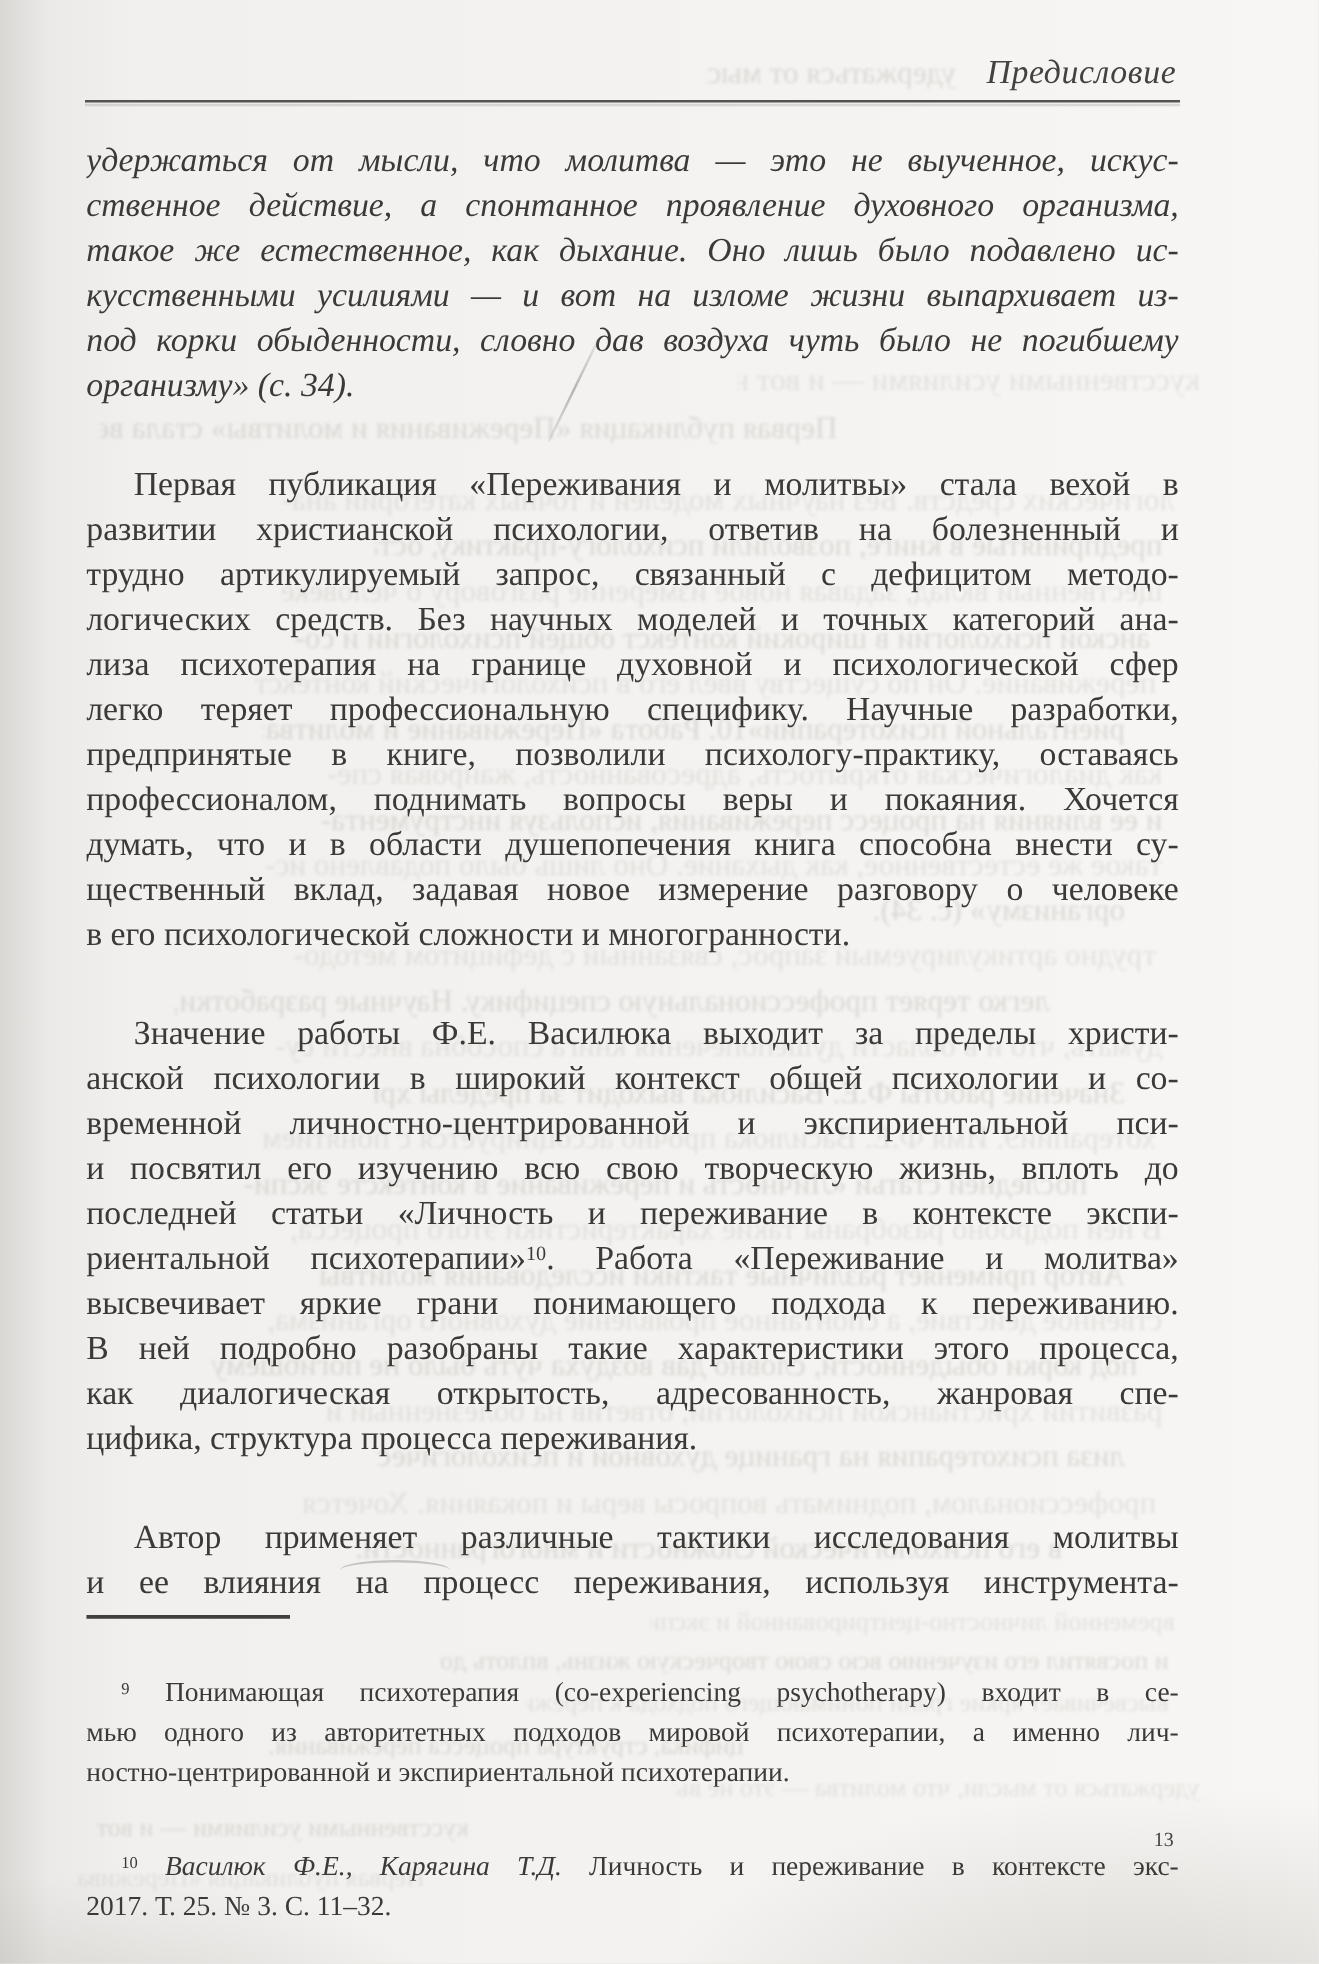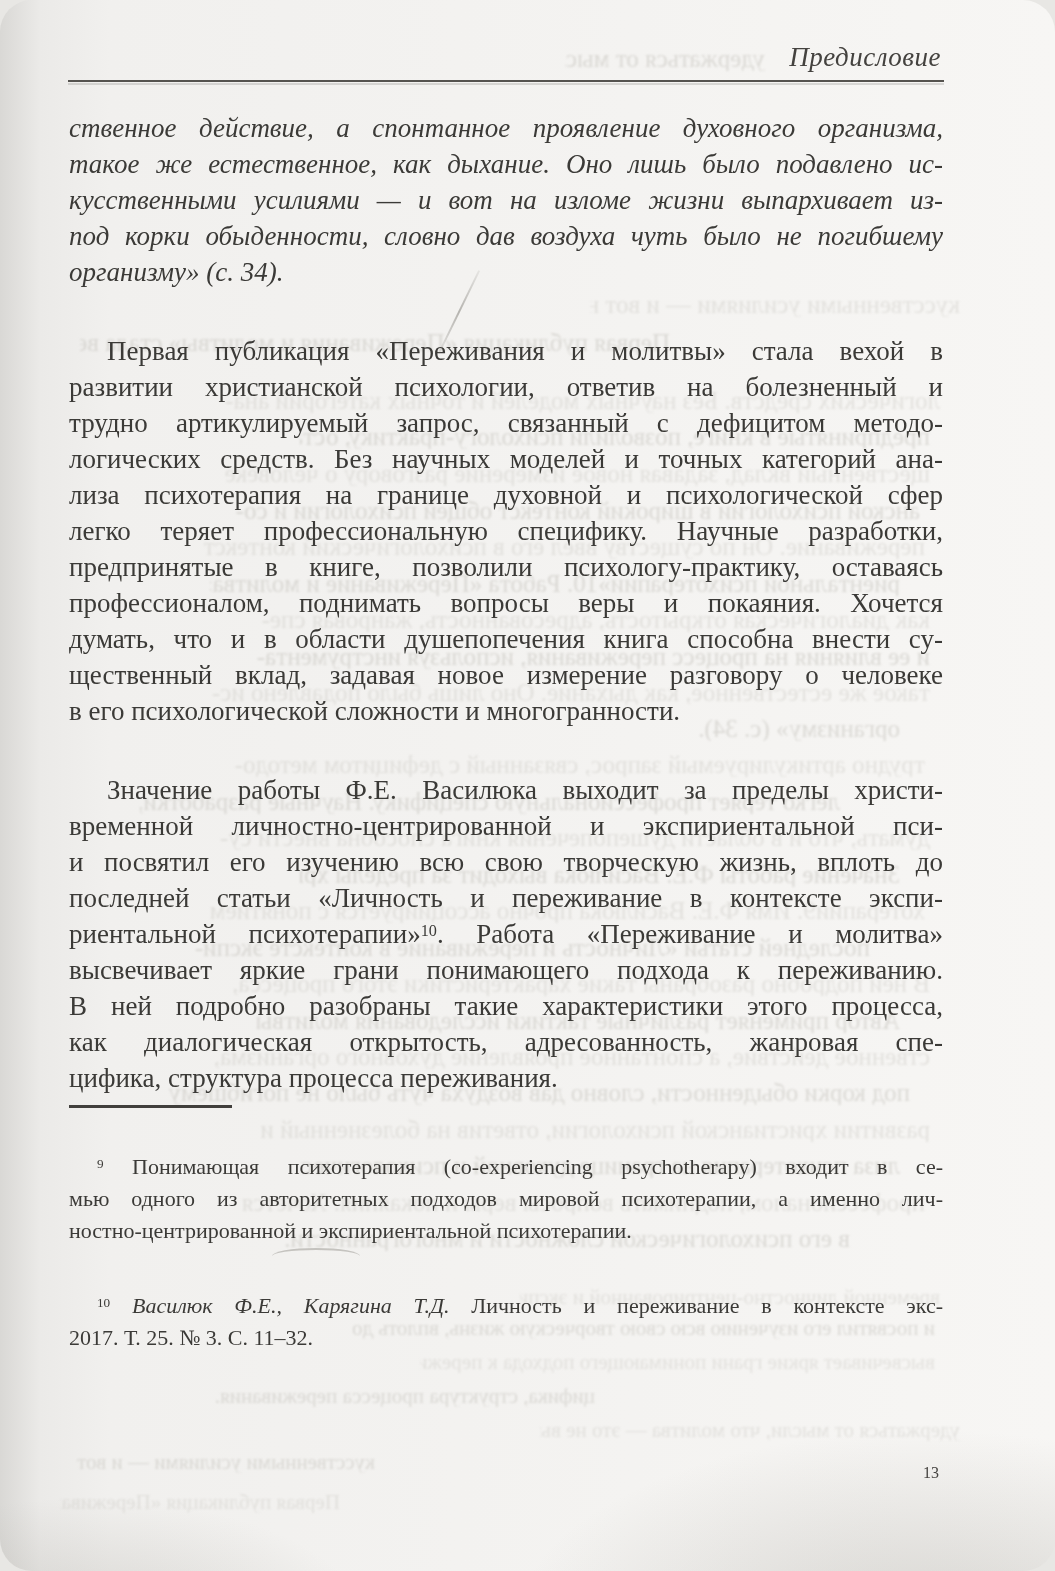--- a/index.html
+++ b/index.html
@@ -8,21 +8,20 @@
     width:1055px;height:1571px;overflow:hidden;
     font-family:"Liberation Serif", serif;
     background:#e8e7e4;
   }
   .page{
     position:relative;width:1055px;height:1571px;overflow:hidden;
     background:
       radial-gradient(ellipse 55% 18% at 88% 104%, rgba(168,165,158,.42), transparent 72%),
       radial-gradient(ellipse 38% 12% at 8% 104%, rgba(168,165,158,.38), transparent 72%),
       linear-gradient(90deg,#d9d8d5 0px,#ebeae8 40px,#f1f0ee 110px,#f4f3f1 60%,#f7f6f4 100%);
-    border-radius: 32px;
   }
   
   .bleed{position:absolute;inset:0;z-index:1;pointer-events:none;}
   .bleed-line{
     position:absolute;white-space:nowrap;overflow:hidden;
     color:#c8c6c0;font-size:25px;line-height:25px;
     transform:scaleX(-1);filter:blur(1.3px);
   }
   .bleed-line.small{font-size:21px;line-height:21px;}
   
@@ -113,20 +112,21 @@
       <div class="bleed-line small" style="top: 1492px; left: 60px; width: 280px; opacity: 0.42;">Первая публикация «Переживания и молитвы» стала вехой в</div>
     </div>
 
   <div class="content">
     <div class="running-head">Предисловие</div>
     <div class="head-rule"></div>
 
     <div class="column" id="page-body">
 
       <div class="para italic">
+          <div class="line"><span>удержаться от мысли, что молитва — это не выученное, искус-</span></div>
           <div class="line"><span>ственное действие, а спонтанное проявление духовного организма,</span></div>
           <div class="line"><span>такое же естественное, как дыхание. Оно лишь было подавлено ис-</span></div>
           <div class="line"><span>кусственными усилиями — и вот на изломе жизни выпархивает из-</span></div>
           <div class="line"><span>под корки обыденности, словно дав воздуха чуть было не погибшему</span></div>
           <div class="line endline"><span>организму» (с. 34).</span></div>
         </div>
         <div class="para gap">
           <div class="line indent"><span>Первая публикация «Переживания и молитвы» стала вехой в</span></div>
           <div class="line"><span>развитии христианской психологии, ответив на болезненный и</span></div>
           <div class="line"><span>трудно артикулируемый запрос, связанный с дефицитом методо-</span></div>
@@ -134,28 +134,33 @@
           <div class="line"><span>лиза психотерапия на границе духовной и психологической сфер</span></div>
           <div class="line"><span>легко теряет профессиональную специфику. Научные разработки,</span></div>
           <div class="line"><span>предпринятые в книге, позволили психологу-практику, оставаясь</span></div>
           <div class="line"><span>профессионалом, поднимать вопросы веры и покаяния. Хочется</span></div>
           <div class="line"><span>думать, что и в области душепопечения книга способна внести су-</span></div>
           <div class="line"><span>щественный вклад, задавая новое измерение разговору о человеке</span></div>
           <div class="line endline"><span>в его психологической сложности и многогранности.</span></div>
         </div>
         <div class="para">
           <div class="line indent"><span>Значение работы Ф.Е. Василюка выходит за пределы христи-</span></div>
+          <div class="line"><span>анской психологии в широкий контекст общей психологии и со-</span></div>
           <div class="line"><span>временной личностно-центрированной и экспириентальной пси-</span></div>
           <div class="line"><span>и посвятил его изучению всю свою творческую жизнь, вплоть до</span></div>
           <div class="line"><span>последней статьи «Личность и переживание в контексте экспи-</span></div>
           <div class="line"><span>риентальной психотерапии»</span><span class="sup">10</span><span>. Работа «Переживание и молитва»</span></div>
           <div class="line"><span>высвечивает яркие грани понимающего подхода к переживанию.</span></div>
           <div class="line"><span>В ней подробно разобраны такие характеристики этого процесса,</span></div>
           <div class="line"><span>как диалогическая открытость, адресованность, жанровая спе-</span></div>
           <div class="line endline"><span>цифика, структура процесса переживания.</span></div>
+        </div>
+        <div class="para">
+          <div class="line indent"><span>Автор применяет различные тактики исследования молитвы</span></div>
+          <div class="line"><span>и ее влияния на процесс переживания, используя инструмента-</span></div>
         </div>
         <div class="fn-rule" id="fn-rule-slot"></div>
       <div class="footnotes" id="footnotes">
           <div class="footnote">
             <div class="line indent"><span class="sup">9</span><span> Понимающая психотерапия (co-experiencing psychotherapy) входит в се-</span></div>
             <div class="line"><span>мью одного из авторитетных подходов мировой психотерапии, а именно лич-</span></div>
             <div class="line endline"><span>ностно-центрированной и экспириентальной психотерапии.</span></div>
           </div>
           <div class="footnote">
             <div class="line indent"><span class="sup">10</span><span> </span><span class="it">Василюк Ф.Е., Карягина Т.Д.</span><span> Личность и переживание в контексте экс-</span></div>

